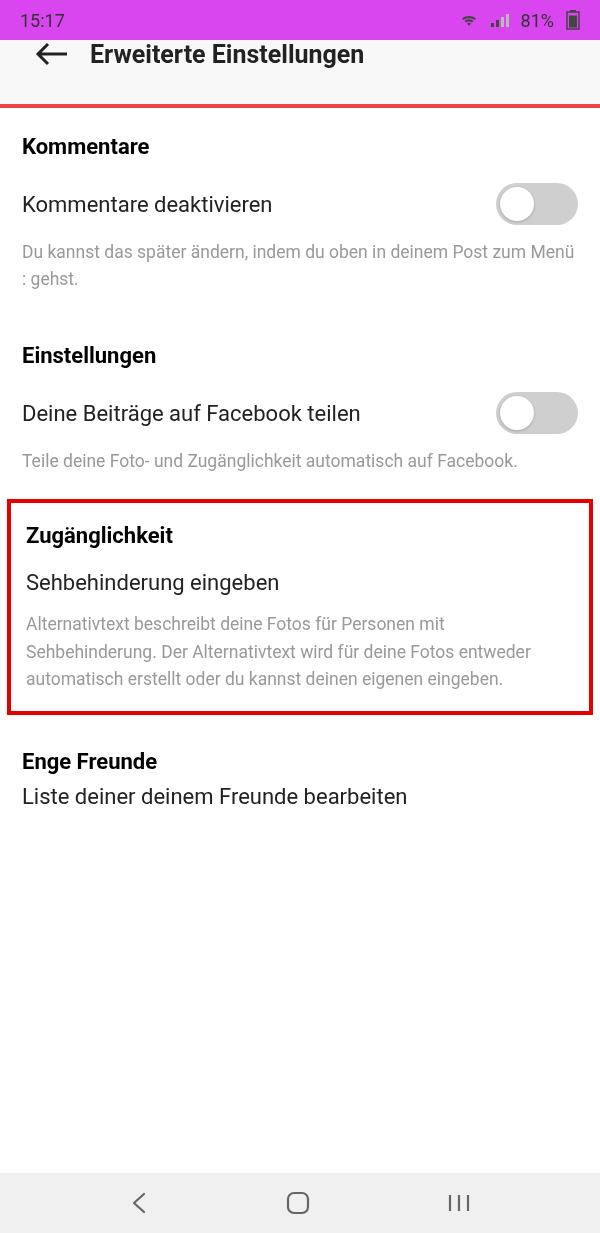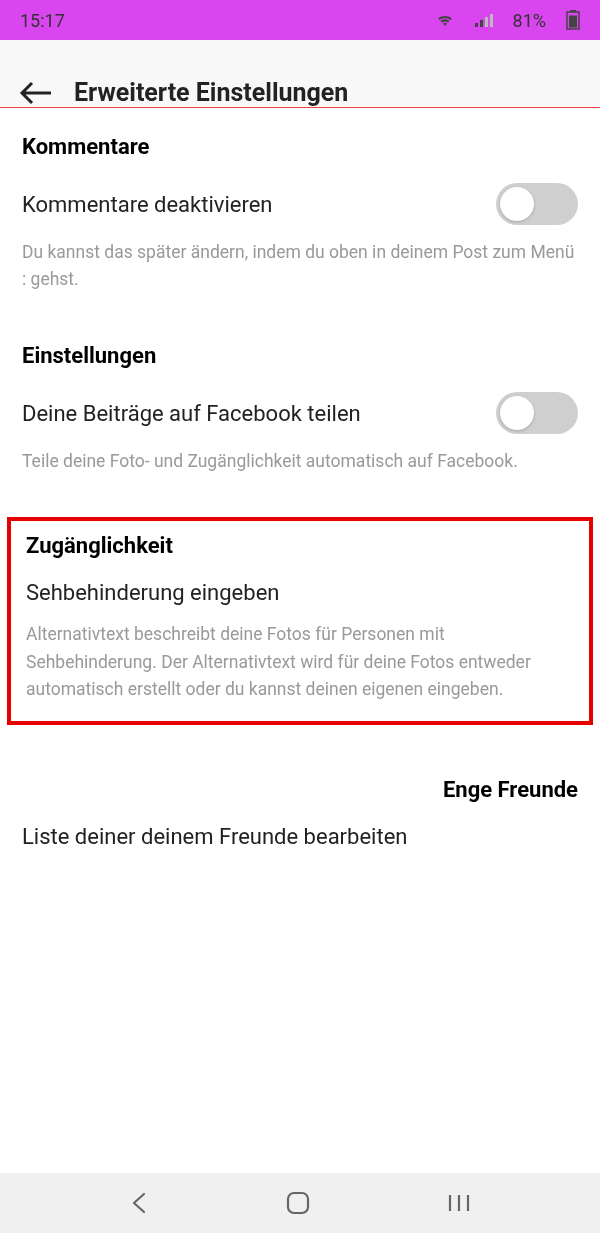--- a/index.html
+++ b/index.html
@@ -17,32 +17,32 @@
       display: flex;
       align-items: center;
       justify-content: space-between;
       padding: 0 20px;
       font-size: 18px;
       color: #333;
     }
     .status-right {
       display: flex;
       align-items: center;
-      gap: 20px;
+      gap: 12px;
     }
     .status-right svg {
       display: block;
     }
     .app-header {
       height: 68px;
       background: #f8f8f8;
       display: flex;
-      align-items: flex-end;
-      padding: 0 18px;
-      border-bottom: 1px solid #ef4444;
+      align-items: flex-start;
+      padding: 0 34px;
+      border-bottom: 4px solid #ef4444;
       gap: 22px;
     }
     .back-arrow {
       display: flex;
       align-items: center;
       justify-content: center;
     }
     .header-title {
       font-size: 25px;
       font-weight: 700;
@@ -98,22 +98,22 @@
       margin-bottom: 4px;
     }
     .item-label {
       font-size: 22px;
       color: #222;
       font-weight: 400;
       margin-bottom: 16px;
     }
     .highlight-box {
       border: 4px solid #e60000;
-      margin: 26px 7px;
-      padding: 12px 15px 18px 15px;
+      margin: 8px 7px;
+      padding: 20px 15px 18px 15px;
     }
     .highlight-box .section-title {
       margin-bottom: 22px;
     }
     .highlight-box .item-label {
       margin-bottom: 16px;
     }
     .highlight-box .section-desc {
       margin-top: 4px;
       margin-bottom: 0;
@@ -200,21 +200,21 @@
     <div class="section-desc">Teile deine Foto- und Zugänglichkeit automatisch auf Facebook.</div>
   </div>
 
   <div class="highlight-box">
     <div class="section-title">Zugänglichkeit</div>
     <div class="item-label">Sehbehinderung eingeben</div>
     <div class="section-desc">Alternativtext beschreibt deine Fotos für Personen mit Sehbehinderung. Der Alternativtext wird für deine Fotos entweder automatisch erstellt oder du kannst deinen eigenen eingeben.</div>
   </div>
 
   <div class="section" style="padding-top: 26px;">
-    <div class="section-title" style="margin-bottom: 22px; text-align: right;">Enge Freunde</div>
+    <div class="section-title" style="margin-bottom: 10px;">Enge Freunde</div>
     <div class="item-label">Liste deiner deinem Freunde bearbeiten</div>
   </div>
 
 </div>
 
 <div class="nav-bar">
   <div class="nav-item">
     <svg width="22" height="26" viewBox="0 0 22 26">
       <path d="M16 4 L6 13 L16 22" stroke="#666" stroke-width="2.2" fill="none" stroke-linecap="round" stroke-linejoin="round"></path>
     </svg>

